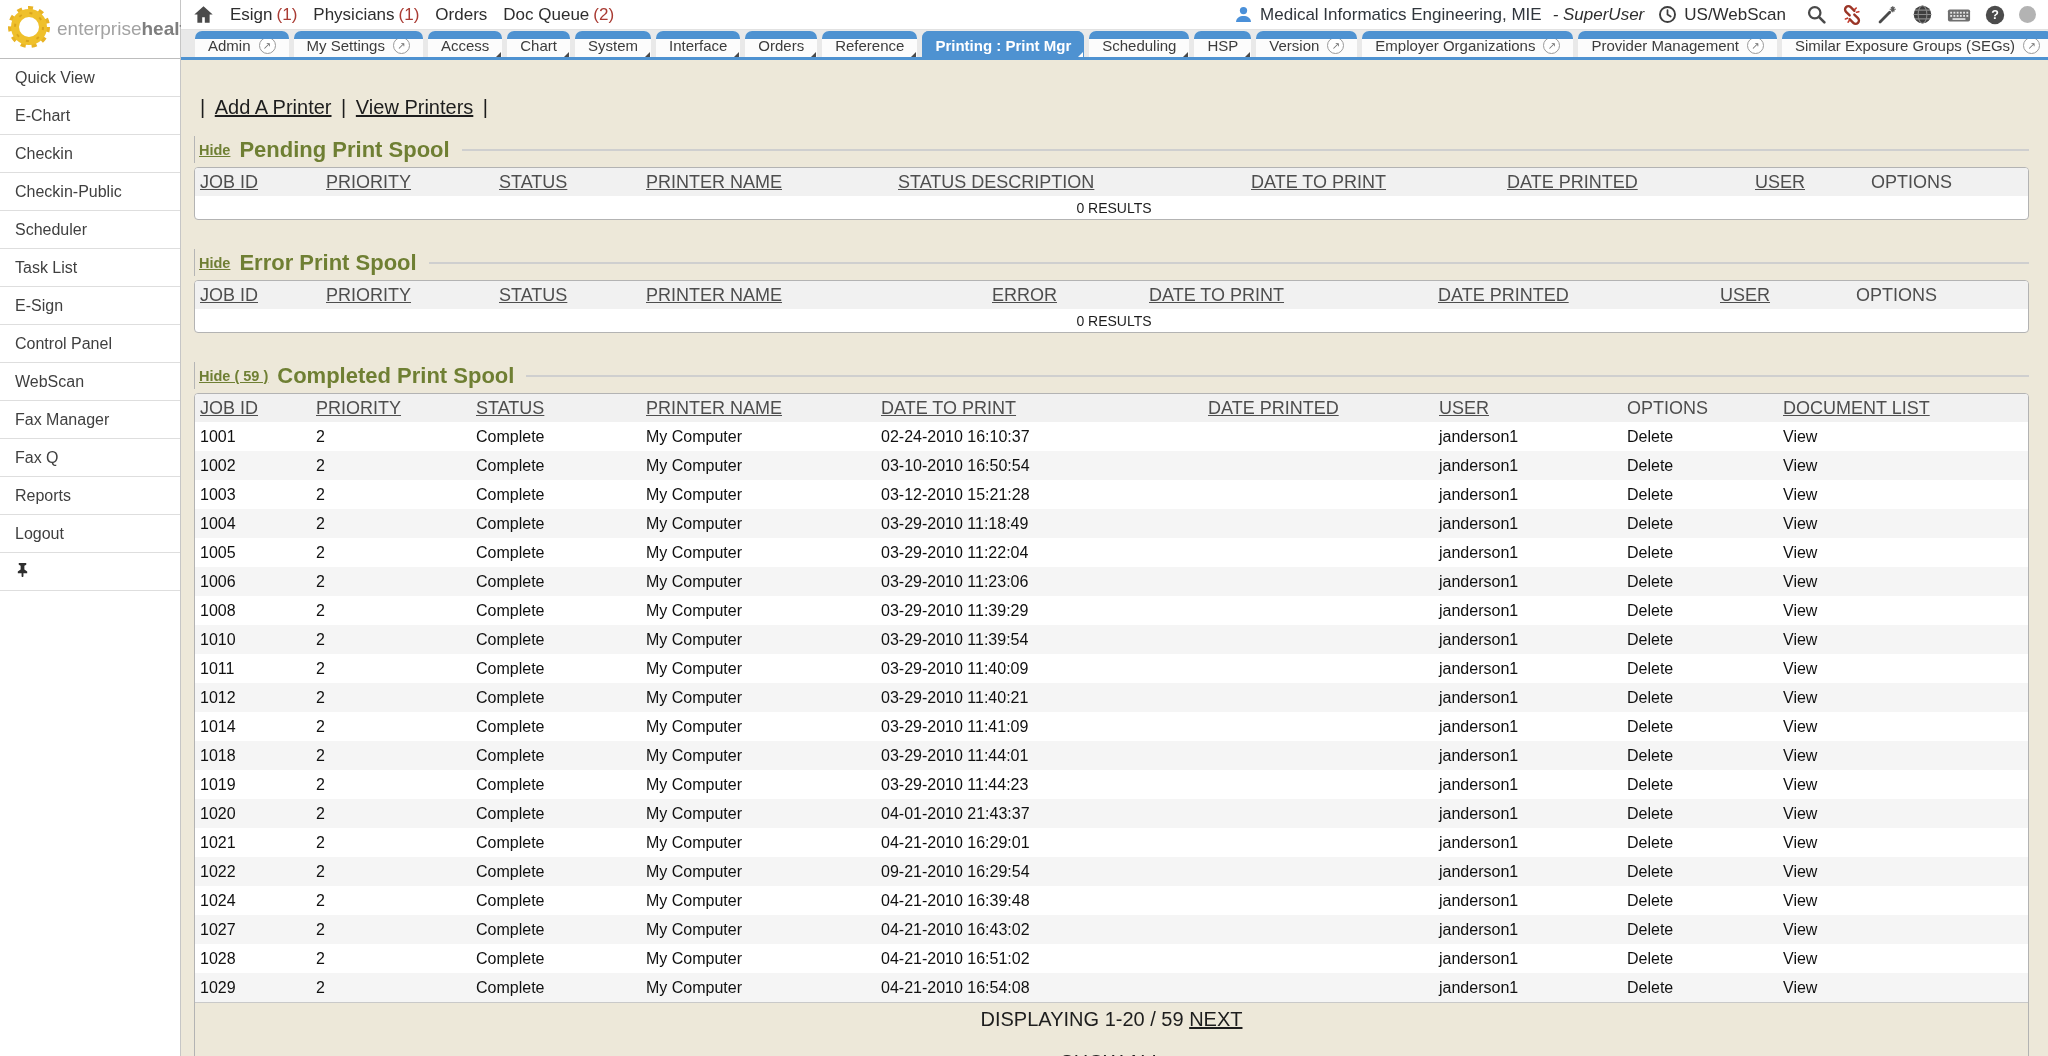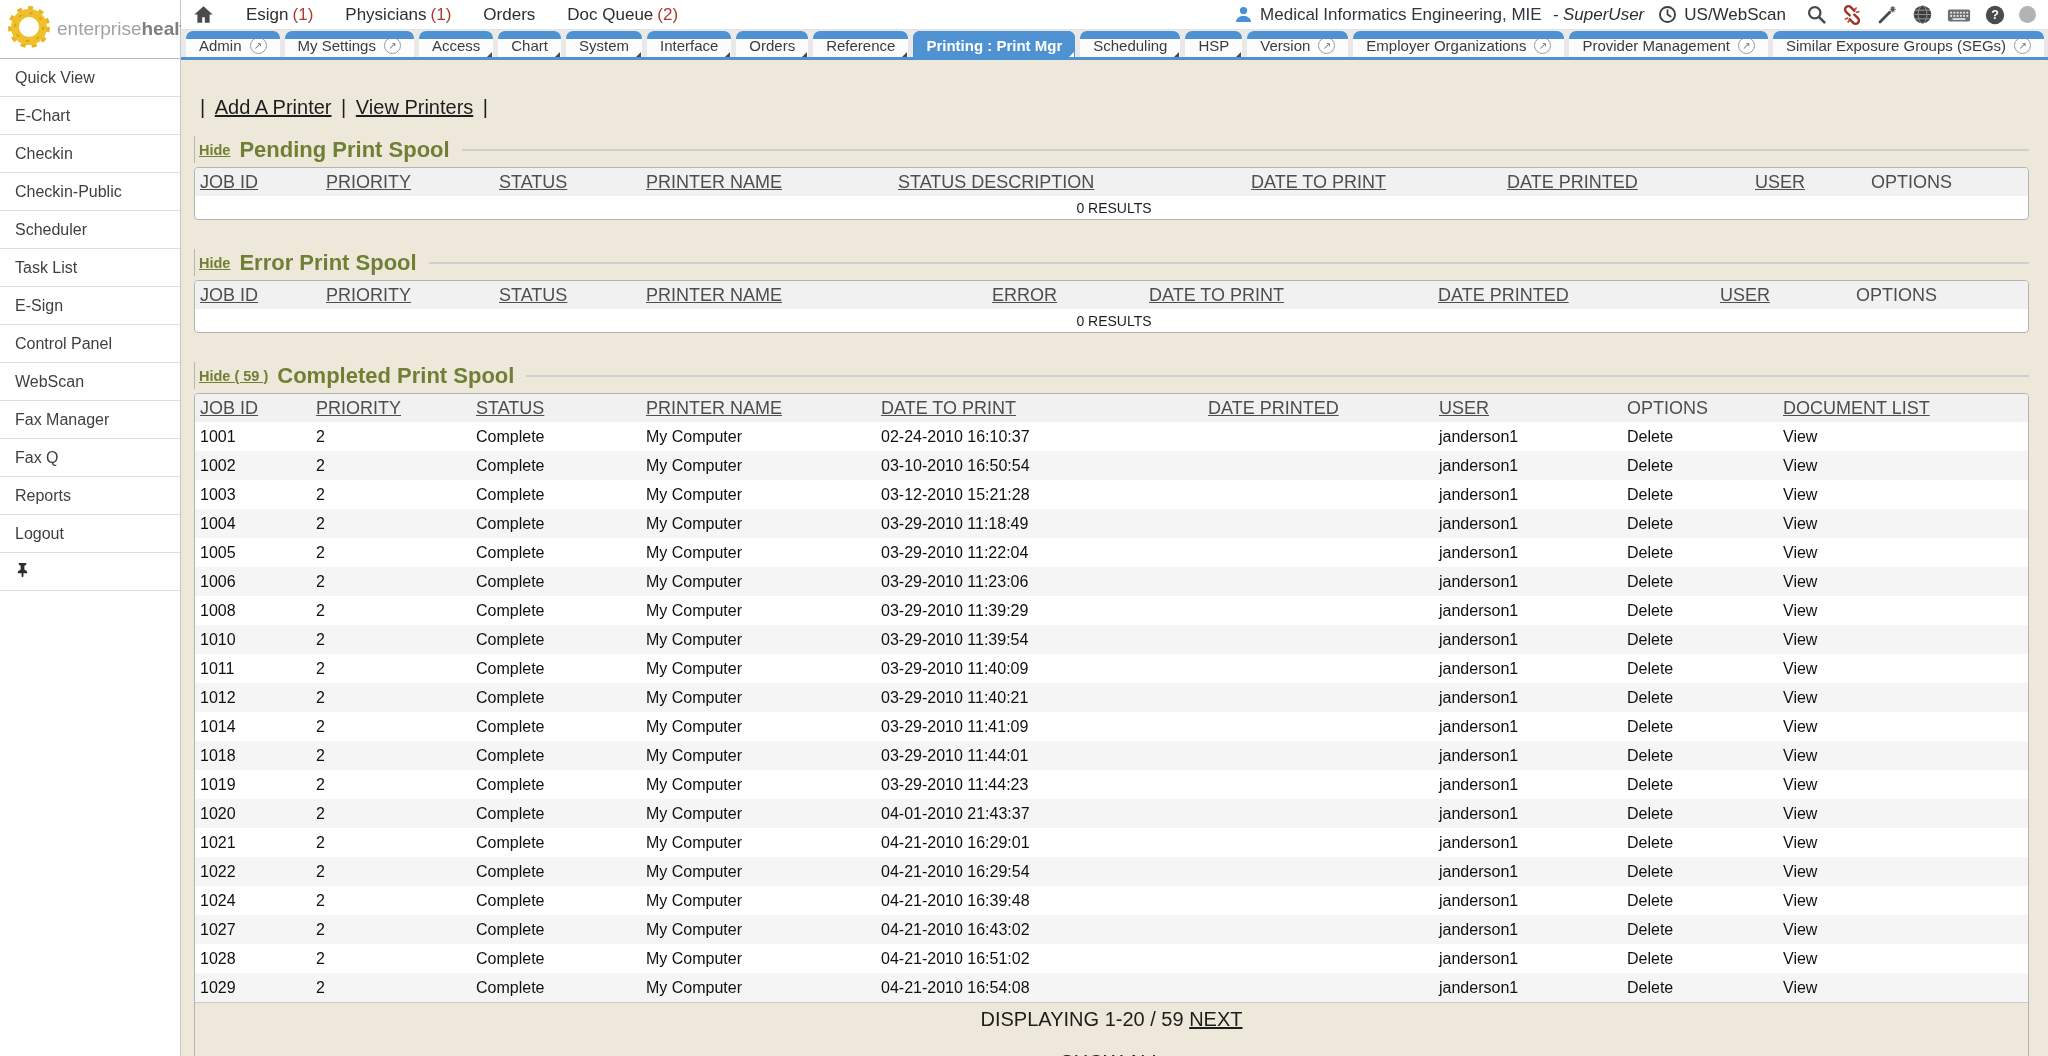--- a/index.html
+++ b/index.html
@@ -16,31 +16,31 @@
   .menu-item { height:38px; line-height:37px; padding-left:15px; font-size:16px; color:#3f3f3f;
     border-bottom:1px solid #dedede; cursor:pointer; background:#fff; }
   .pin-row { height:38px; display:flex; align-items:center; padding-left:15px; border-bottom:1px solid #dedede; cursor:pointer; }
 
   
   .main { flex:1; display:flex; flex-direction:column; min-width:0; }
 
   .topbar { height:30px; background:#fff; display:flex; align-items:center;
     padding:0 12px 0 12px; font-size:17px; color:#2e2e2e; border-bottom:1px solid #e2e2e2; }
   .topbar .home { margin-right:16px; display:flex; align-items:center; cursor:pointer; }
-  .nav-item { margin-right:16px; cursor:pointer; white-space:nowrap;margin-left:16px; }
+  .nav-item { margin-right:16px; cursor:pointer; white-space:nowrap; }
   .nav-item .count { color:#a93b33; margin-left:4px; }
   .top-spacer { flex:1; }
   .userbox { display:flex; align-items:center; gap:7px; white-space:nowrap; }
   .userbox .uname { color:#30363c; }
   .userbox .role { font-style:italic; margin-left:4px; }
   .tz { margin-right:6px; }
   .icon-btn { display:flex; align-items:center; cursor:pointer; margin-left:7px; }
 
   .tabbar { height:30px; background:#e9e9e9; border-bottom:3px solid #4E92D1;
-    display:flex; align-items:flex-end; padding-left:5px; gap:5px; overflow:hidden; }
+    display:flex; align-items:flex-end; padding-left:14px; gap:5px; overflow:hidden; }
   .tab { position:relative; height:26px; border-radius:7px 7px 0 0; background:#fcfcfc;
     display:flex; align-items:flex-end; padding:0 13px 3px 13px; font-size:15px;
     color:#3c3c3c; cursor:pointer; white-space:nowrap; flex:0 0 auto; }
   .tab::before { content:""; position:absolute; top:0; left:0; right:0; height:8px;
     border-radius:7px 7px 0 0; background:#4E92D1; }
   .tab.active { background:#4E92D1; color:#fff; font-weight:bold; }
   .tab .ext { width:17px; height:17px; border:1px solid #9a9a9a; border-radius:50%;
     font-size:10px; line-height:15px; text-align:center; color:#6e6e6e; margin-left:8px;
     font-weight:normal; background:#fff; }
   .tab .caret { position:absolute; right:1px; bottom:0; width:0; height:0;
@@ -550,21 +550,21 @@
                   <td><span></span></td>
                   <td><span>janderson1</span></td>
                   <td><span>Delete</span></td>
                   <td><span>View</span></td>
                 </tr>
                 <tr class="even">
                   <td><span>1022</span></td>
                   <td><span>2</span></td>
                   <td><span>Complete</span></td>
                   <td><span>My Computer</span></td>
-                  <td><span>04-21-2010 16:29:54</span></td>
+                  <td><span>09-21-2010 16:29:54</span></td>
                   <td><span></span></td>
                   <td><span>janderson1</span></td>
                   <td><span>Delete</span></td>
                   <td><span>View</span></td>
                 </tr>
                 <tr class="odd">
                   <td><span>1024</span></td>
                   <td><span>2</span></td>
                   <td><span>Complete</span></td>
                   <td><span>My Computer</span></td>

